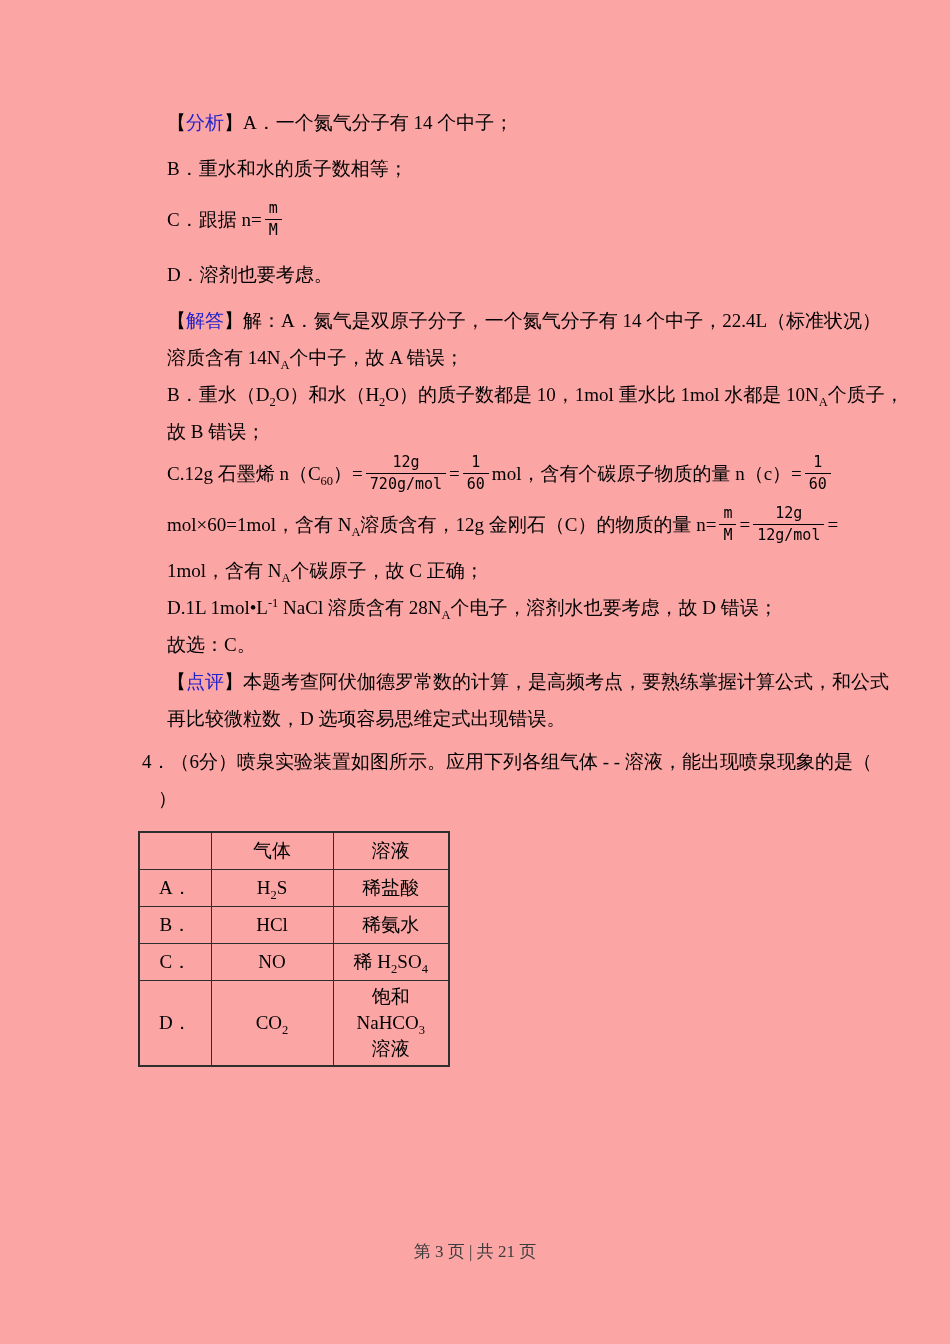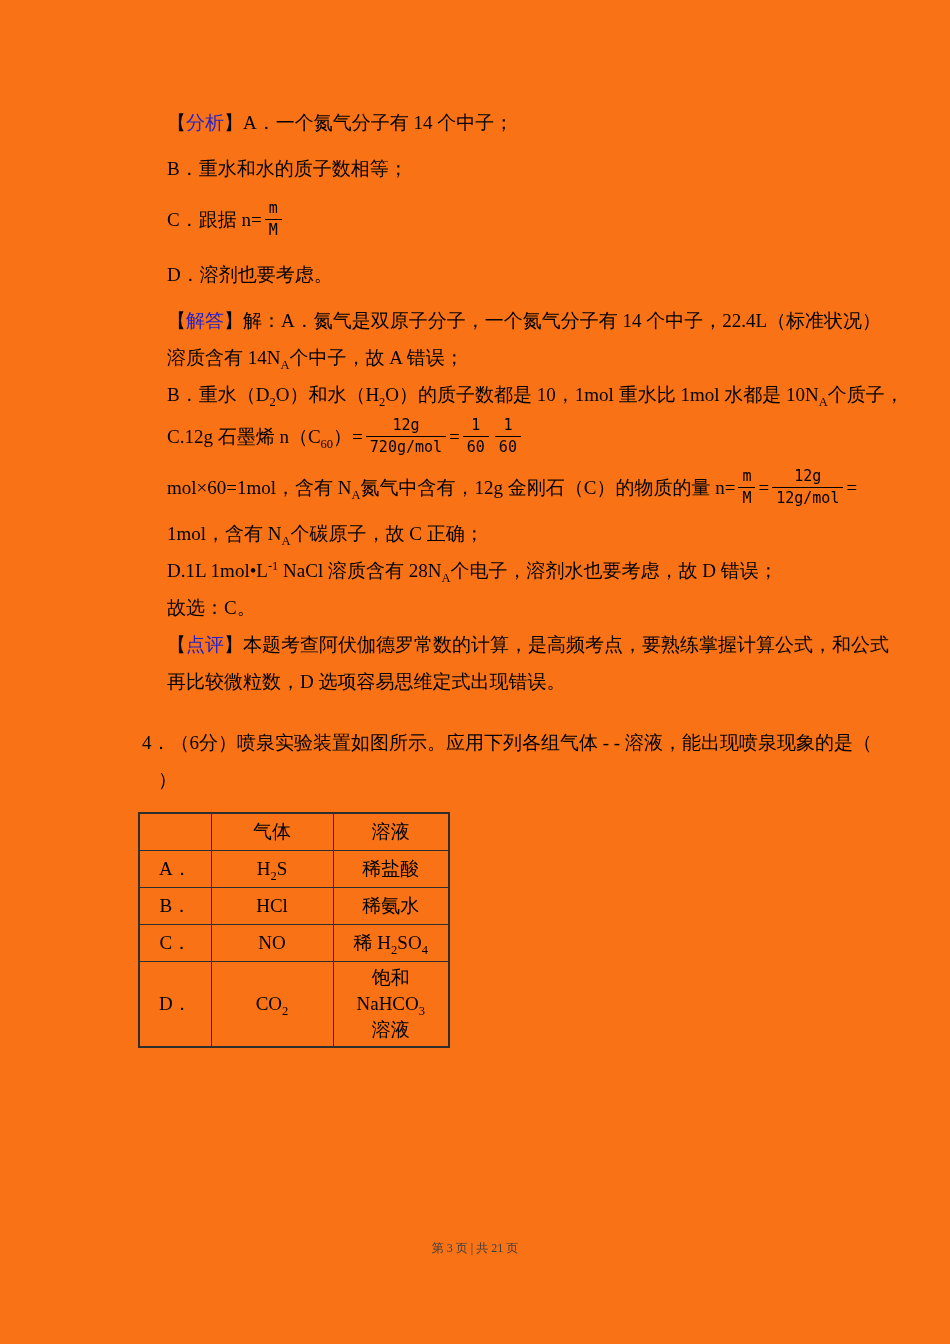--- a/index.html
+++ b/index.html
@@ -6,36 +6,36 @@
   html, body { margin: 0; padding: 0; }
   body {
     width: 950px; height: 1344px;
     background: #ffffff;
     font-family: "Liberation Serif", "DejaVu Serif", serif;
     color: #000000;
   }
   .page {
     position: relative;
     width: 950px; height: 1344px;
-    background: #f97316;
+    background: #fca5a5;
     overflow: hidden;
   }
   .content {
     position: absolute;
     left: 167px; top: 104px;
     width: 660px;
     font-size: 19px;
   }
   .line {
     line-height: 37px;
     white-space: nowrap;
   }
   .para { margin-bottom: 9px; }
   .tall { padding: 5px 0; }
-  .q4 { margin-left: -25px; margin-top: 24px; }
+  .q4 { margin-left: -25px; margin-top: 6px; }
   .q4-close { padding-left: 16px; }
   sub, sup { font-size: 12.5px; line-height: 0; }
   sup { vertical-align: super; }
   sub { vertical-align: sub; }
   .frac {
     display: inline-flex;
     flex-direction: column;
     vertical-align: middle;
     text-align: center;
     font-family: "DejaVu Sans Mono", monospace;
@@ -61,21 +61,21 @@
     font-weight: normal;
     height: 37px;
     line-height: 26px;
     padding: 3px 4px;
   }
   .footer {
     position: absolute;
     top: 1240px; left: 0;
     width: 950px;
     text-align: center;
-    font-size: 12px;
+    font-size: 17px;
     color: #3c3c3c;
     font-family: "Liberation Serif", "DejaVu Serif", serif;
   }
 </style>
 </head>
 <body>
 
 <div class="page">
   <main class="content">
 
@@ -83,31 +83,32 @@
     <div class="line para"><span>B．重水和水的质子数相等；</span></div>
     <div class="line para tall"><span>C．跟据 n=</span><span class="frac">
           <span class="num">m</span>
           <span class="den">M</span>
         </span></div>
     <div class="line para"><span>D．溶剂也要考虑。</span></div>
 
     <div class="line"><span>【</span><span style="color: rgb(34, 34, 204);">解答</span><span>】解：A．氮气是双原子分子，一个氮气分子有 14 个中子，22.4L（标准状况）</span></div>
     <div class="line"><span>溶质含有 14N</span><sub>A</sub><span>个中子，故 A 错误；</span></div>
     <div class="line"><span>B．重水（D</span><sub>2</sub><span>O）和水（H</span><sub>2</sub><span>O）的质子数都是 10，1mol 重水比 1mol 水都是 10N</span><sub>A</sub><span>个质子，</span></div>
+    <div class="line"><span>故 B 错误；</span></div>
     <div class="line tall"><span>C.12g 石墨烯 n（C</span><sub>60</sub><span>）=</span><span class="frac">
           <span class="num">12g</span>
           <span class="den">720g/mol</span>
         </span><span>=</span><span class="frac">
           <span class="num">1</span>
           <span class="den">60</span>
-        </span><span class="frac">
+        </span><span>mol，含有个碳原子物质的量 n（c）=</span><span class="frac">
           <span class="num">1</span>
           <span class="den">60</span>
         </span></div>
-    <div class="line tall"><span>mol×60=1mol，含有 N</span><sub>A</sub><span>氮气中含有，12g 金刚石（C）的物质的量 n=</span><span class="frac">
+    <div class="line tall"><span>mol×60=1mol，含有 N</span><sub>A</sub><span>溶质含有，12g 金刚石（C）的物质的量 n=</span><span class="frac">
           <span class="num">m</span>
           <span class="den">M</span>
         </span><span>=</span><span class="frac">
           <span class="num">12g</span>
           <span class="den">12g/mol</span>
         </span><span>=</span></div>
     <div class="line"><span>1mol，含有 N</span><sub>A</sub><span>个碳原子，故 C 正确；</span></div>
     <div class="line"><span>D.1L 1mol•L</span><sup>-1</sup><span> NaCl 溶质含有 28N</span><sub>A</sub><span>个电子，溶剂水也要考虑，故 D 错误；</span></div>
     <div class="line"><span>故选：C。</span></div>
 

